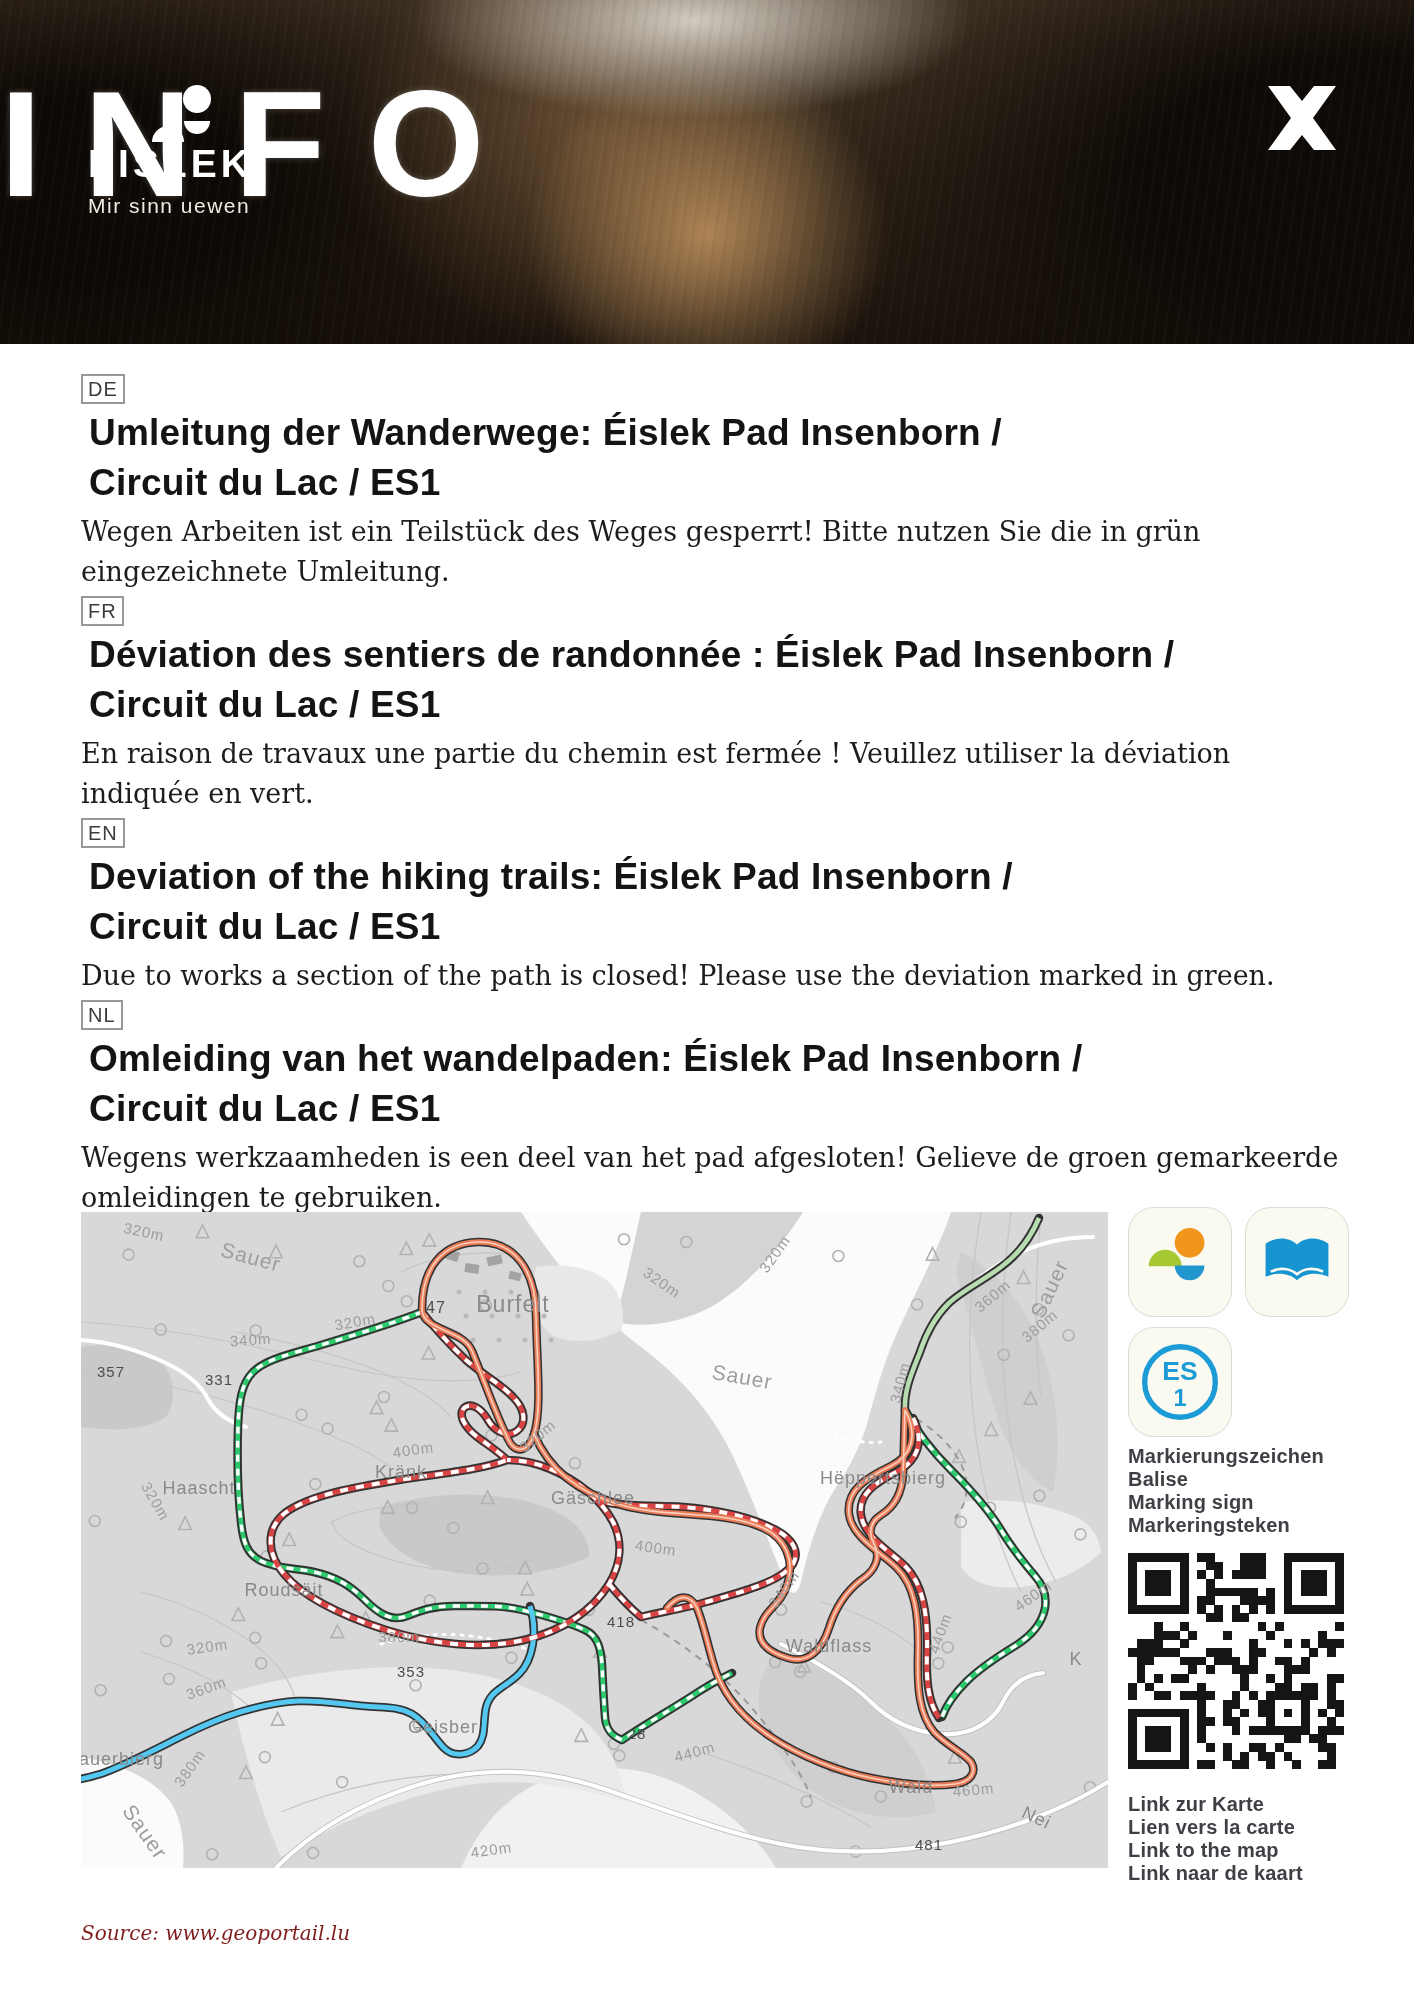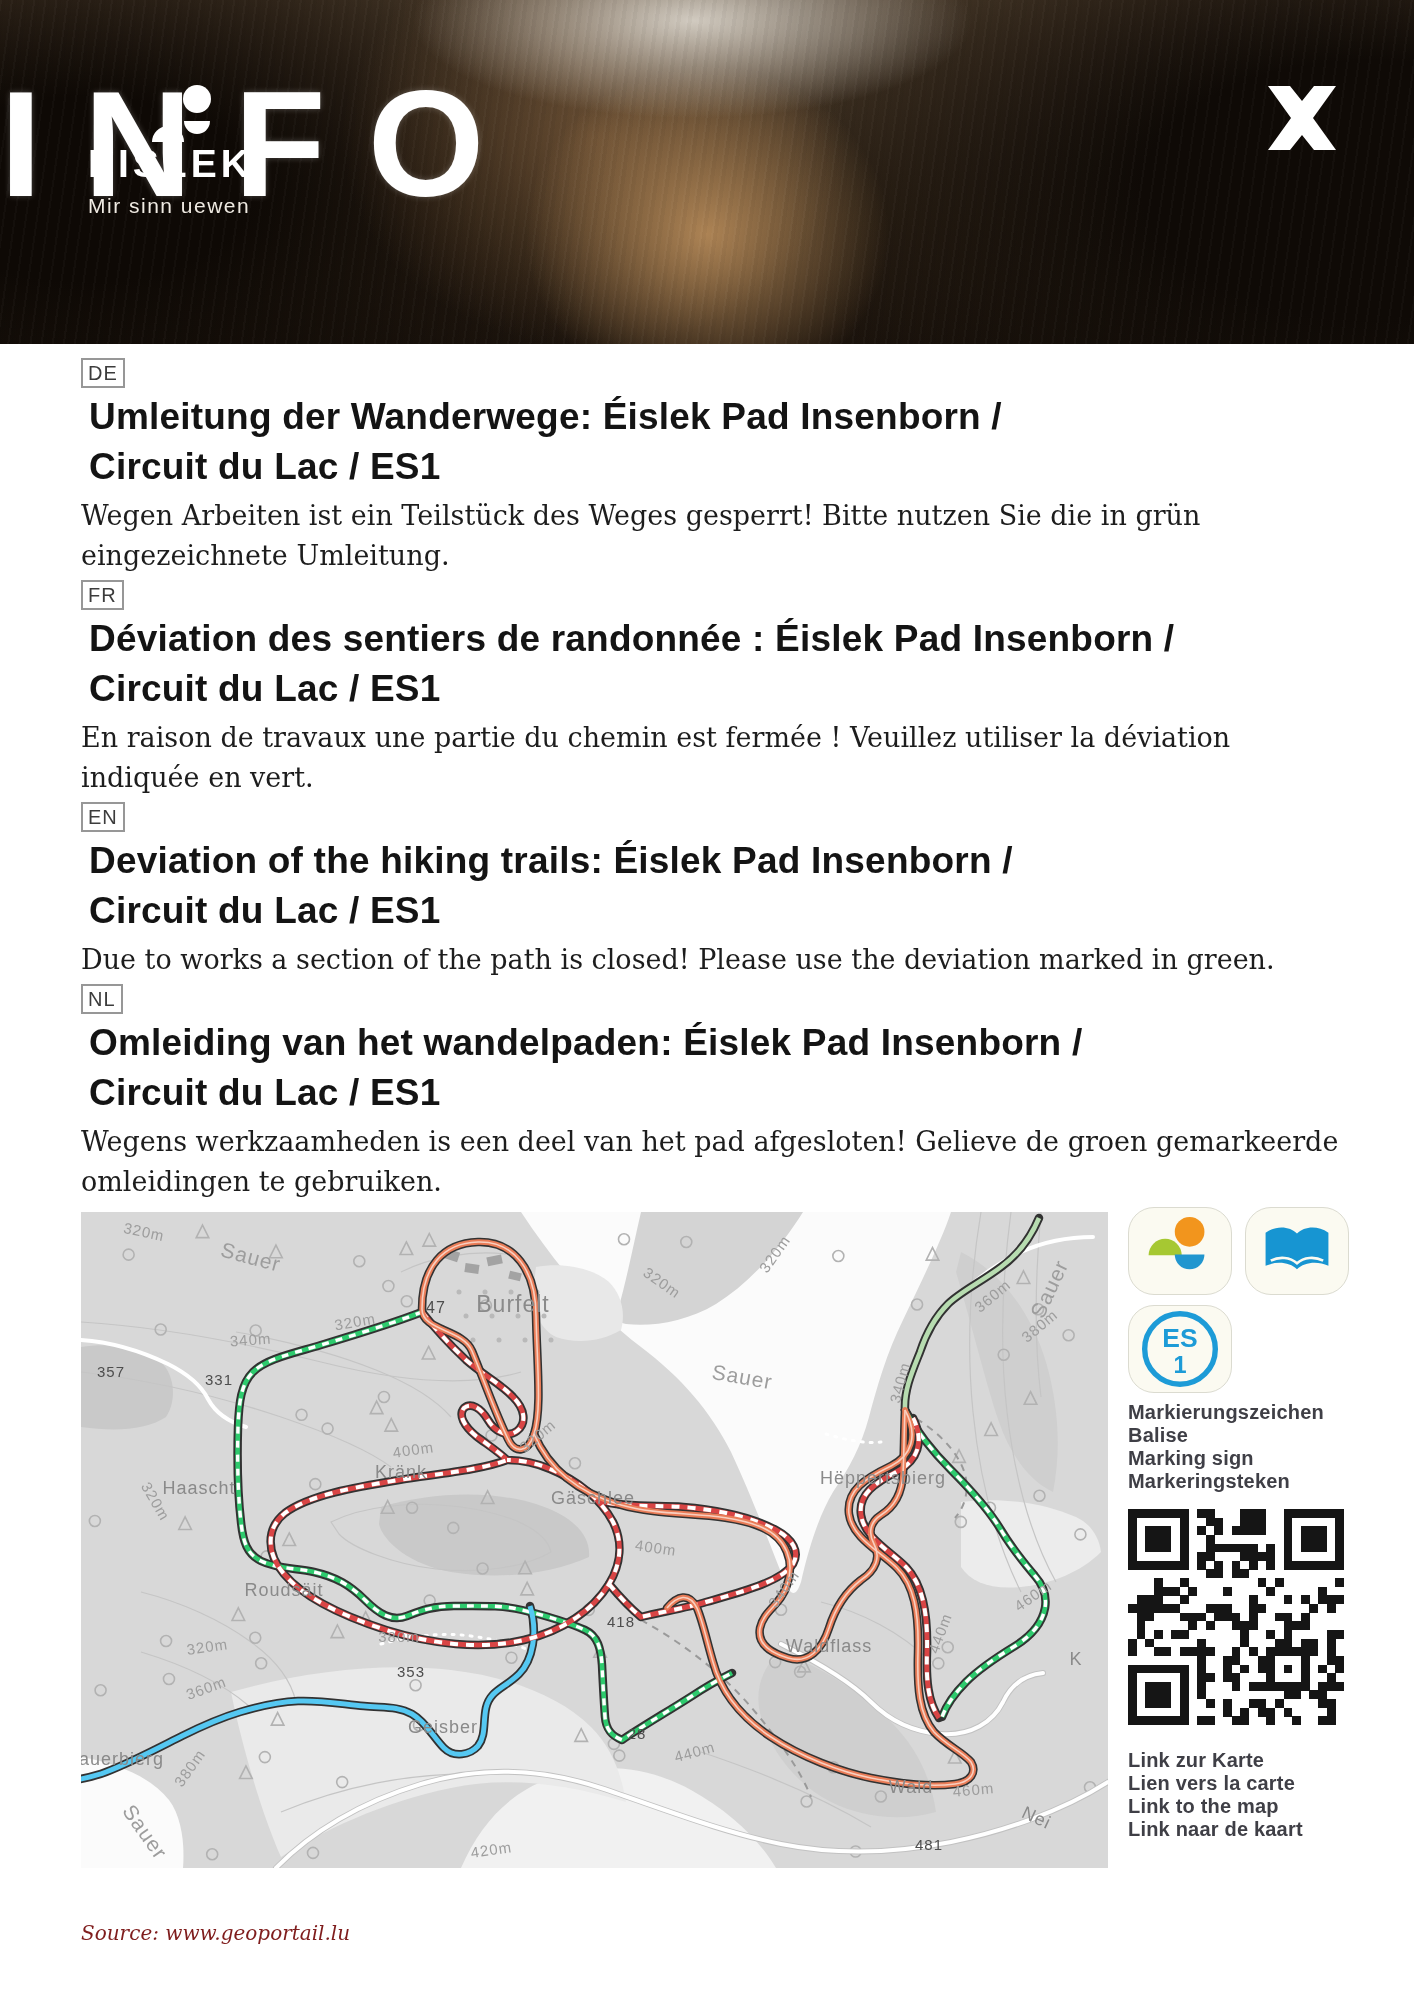--- a/index.html
+++ b/index.html
@@ -21,21 +21,21 @@
       letter-spacing:4px;z-index:3}
   .brand-tagline{position:absolute;left:88px;top:194px;color:#efeae2;font-size:21px;font-weight:300;
       letter-spacing:1.5px;z-index:3}
   .brand-dots{position:absolute;left:150px;top:80px;z-index:3}
   .info-title{position:absolute;left:0;top:58px;width:1414px;color:#ffffff;
       font-size:150px;font-weight:700;letter-spacing:42px;box-sizing:border-box;z-index:2;
       text-shadow:0 0 6px rgba(255,255,255,.25)}
   .x-icon{position:absolute;right:78px;top:86px;z-index:3}
 
   
-  .content{position:absolute;left:81px;top:358px;width:1280px}
+  .content{position:absolute;left:81px;top:374px;width:1280px}
   .lang-badge{display:inline-block;border:2px solid #979797;color:#3c3c3c;font-size:20px;
       line-height:24px;padding:1px 5px;letter-spacing:1px;margin-bottom:2px;font-weight:400}
   .sec h2{margin:2px 8px 4px;font-size:37px;line-height:50px;color:#141414;font-weight:700;letter-spacing:.2px}
   .sec h2 .h-line{display:block}
   .sec .body{margin:0 0 4px;font-family:"DejaVu Serif",serif;font-size:27px;line-height:40px;color:#1d1d1d}
   .sec .body span{display:block}
 
   
   .map-wrap{position:absolute;left:81px;top:1212px;width:1027px;height:656px}
   .ml{font-family:"Liberation Sans",sans-serif;text-anchor:middle;letter-spacing:1px}
@@ -52,21 +52,21 @@
   .t-red{fill:none;stroke:#D94545;stroke-width:5}
   .t-green{fill:none;stroke:#2ECB6E;stroke-width:4.6}
   .t-green-pale{fill:none;stroke:#b7dcb0;stroke-width:4.6}
   .t-blue{fill:none;stroke:#55C8F2;stroke-width:5}
   .wdash{fill:none;stroke:#ffffff;stroke-width:4;stroke-dasharray:8 8}
   .wdash2{fill:none;stroke:#ffffff;stroke-width:3.4;stroke-dasharray:7 7}
 
   
   .sidebar{position:absolute;left:1128px;top:1207px;width:232px}
   .icon-row{display:flex;gap:13px}
-  .card{width:104px;height:88px;background:#fbfaf1;border:1.5px solid #dbdbd0;border-radius:26px;
+  .card{width:104px;height:110px;background:#fbfaf1;border:1.5px solid #dbdbd0;border-radius:26px;
       box-sizing:border-box;display:flex;align-items:center;justify-content:center}
   .card.es{margin-top:10px}
   .side-text{margin-top:8px}
   .side-text span{display:block;font-size:20px;line-height:23px;font-weight:700;color:#3f3f46;letter-spacing:.2px}
   .qr{margin-top:16px;width:216px;height:216px;background:#fff}
   .link-text{margin-top:20px}
   .source{position:absolute;left:81px;top:1921px;font-family:"DejaVu Serif",serif;font-style:italic;
       font-size:20px;color:#7f1d1d}
 </style>
 </head>

